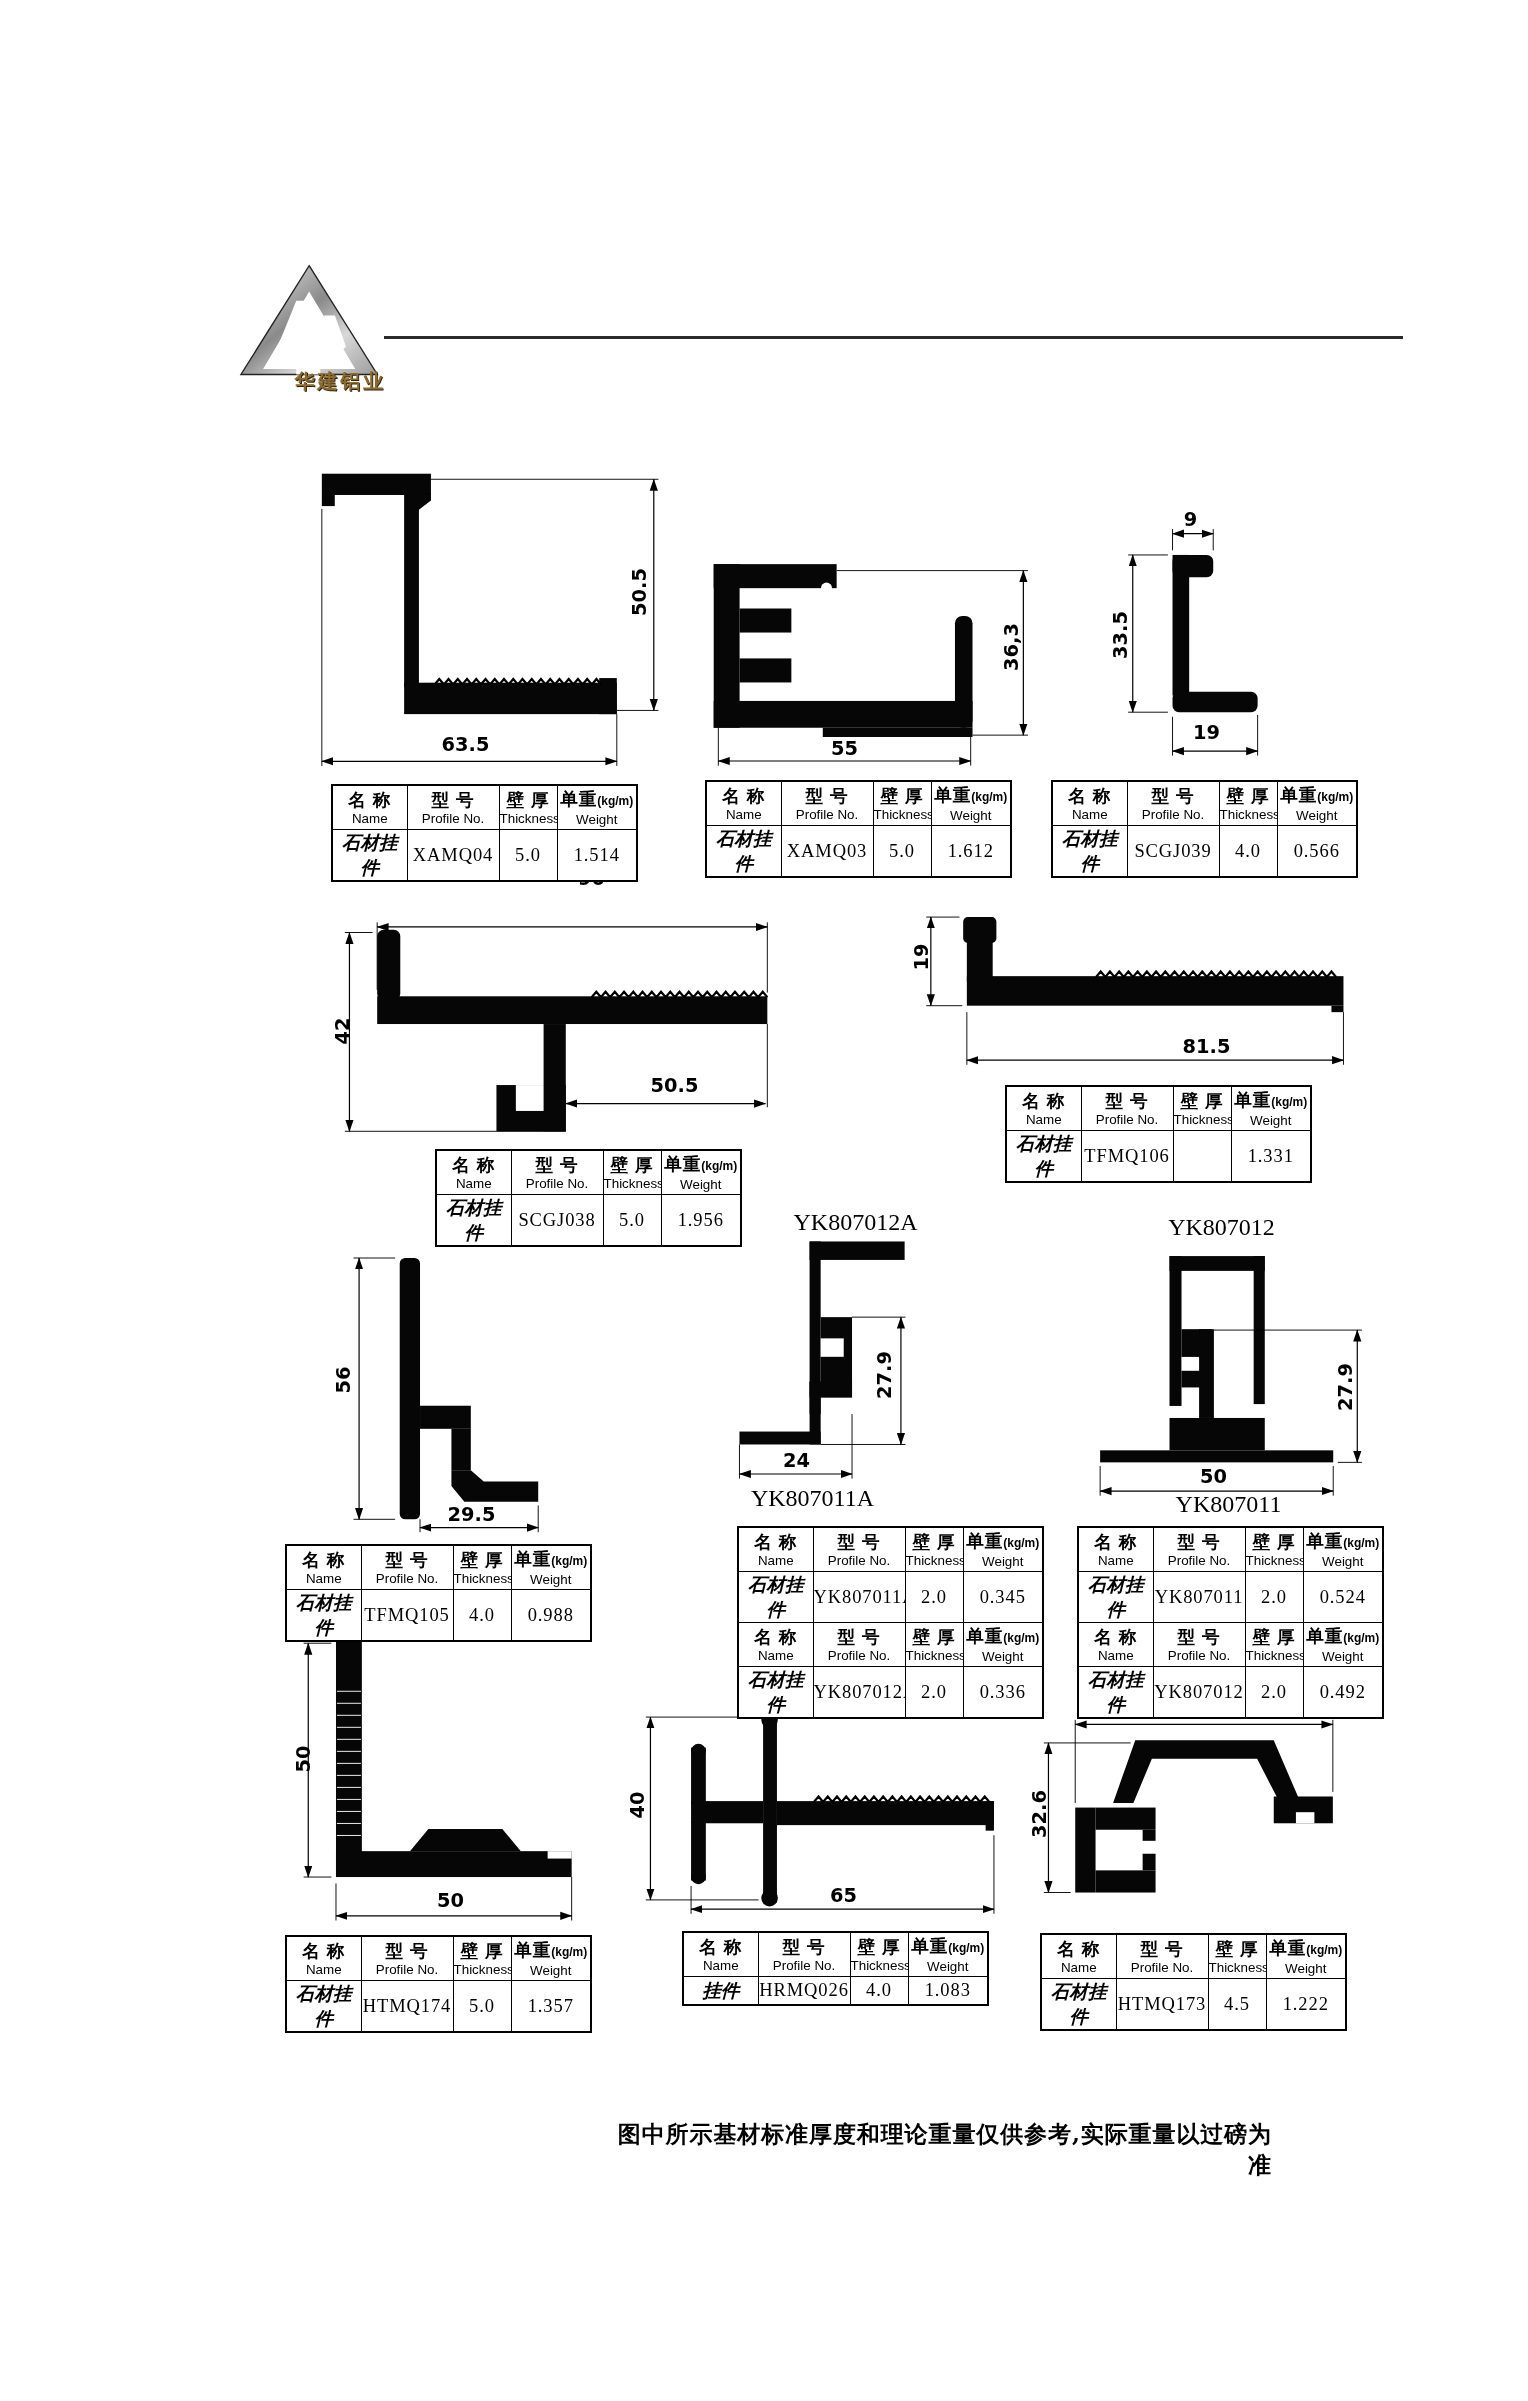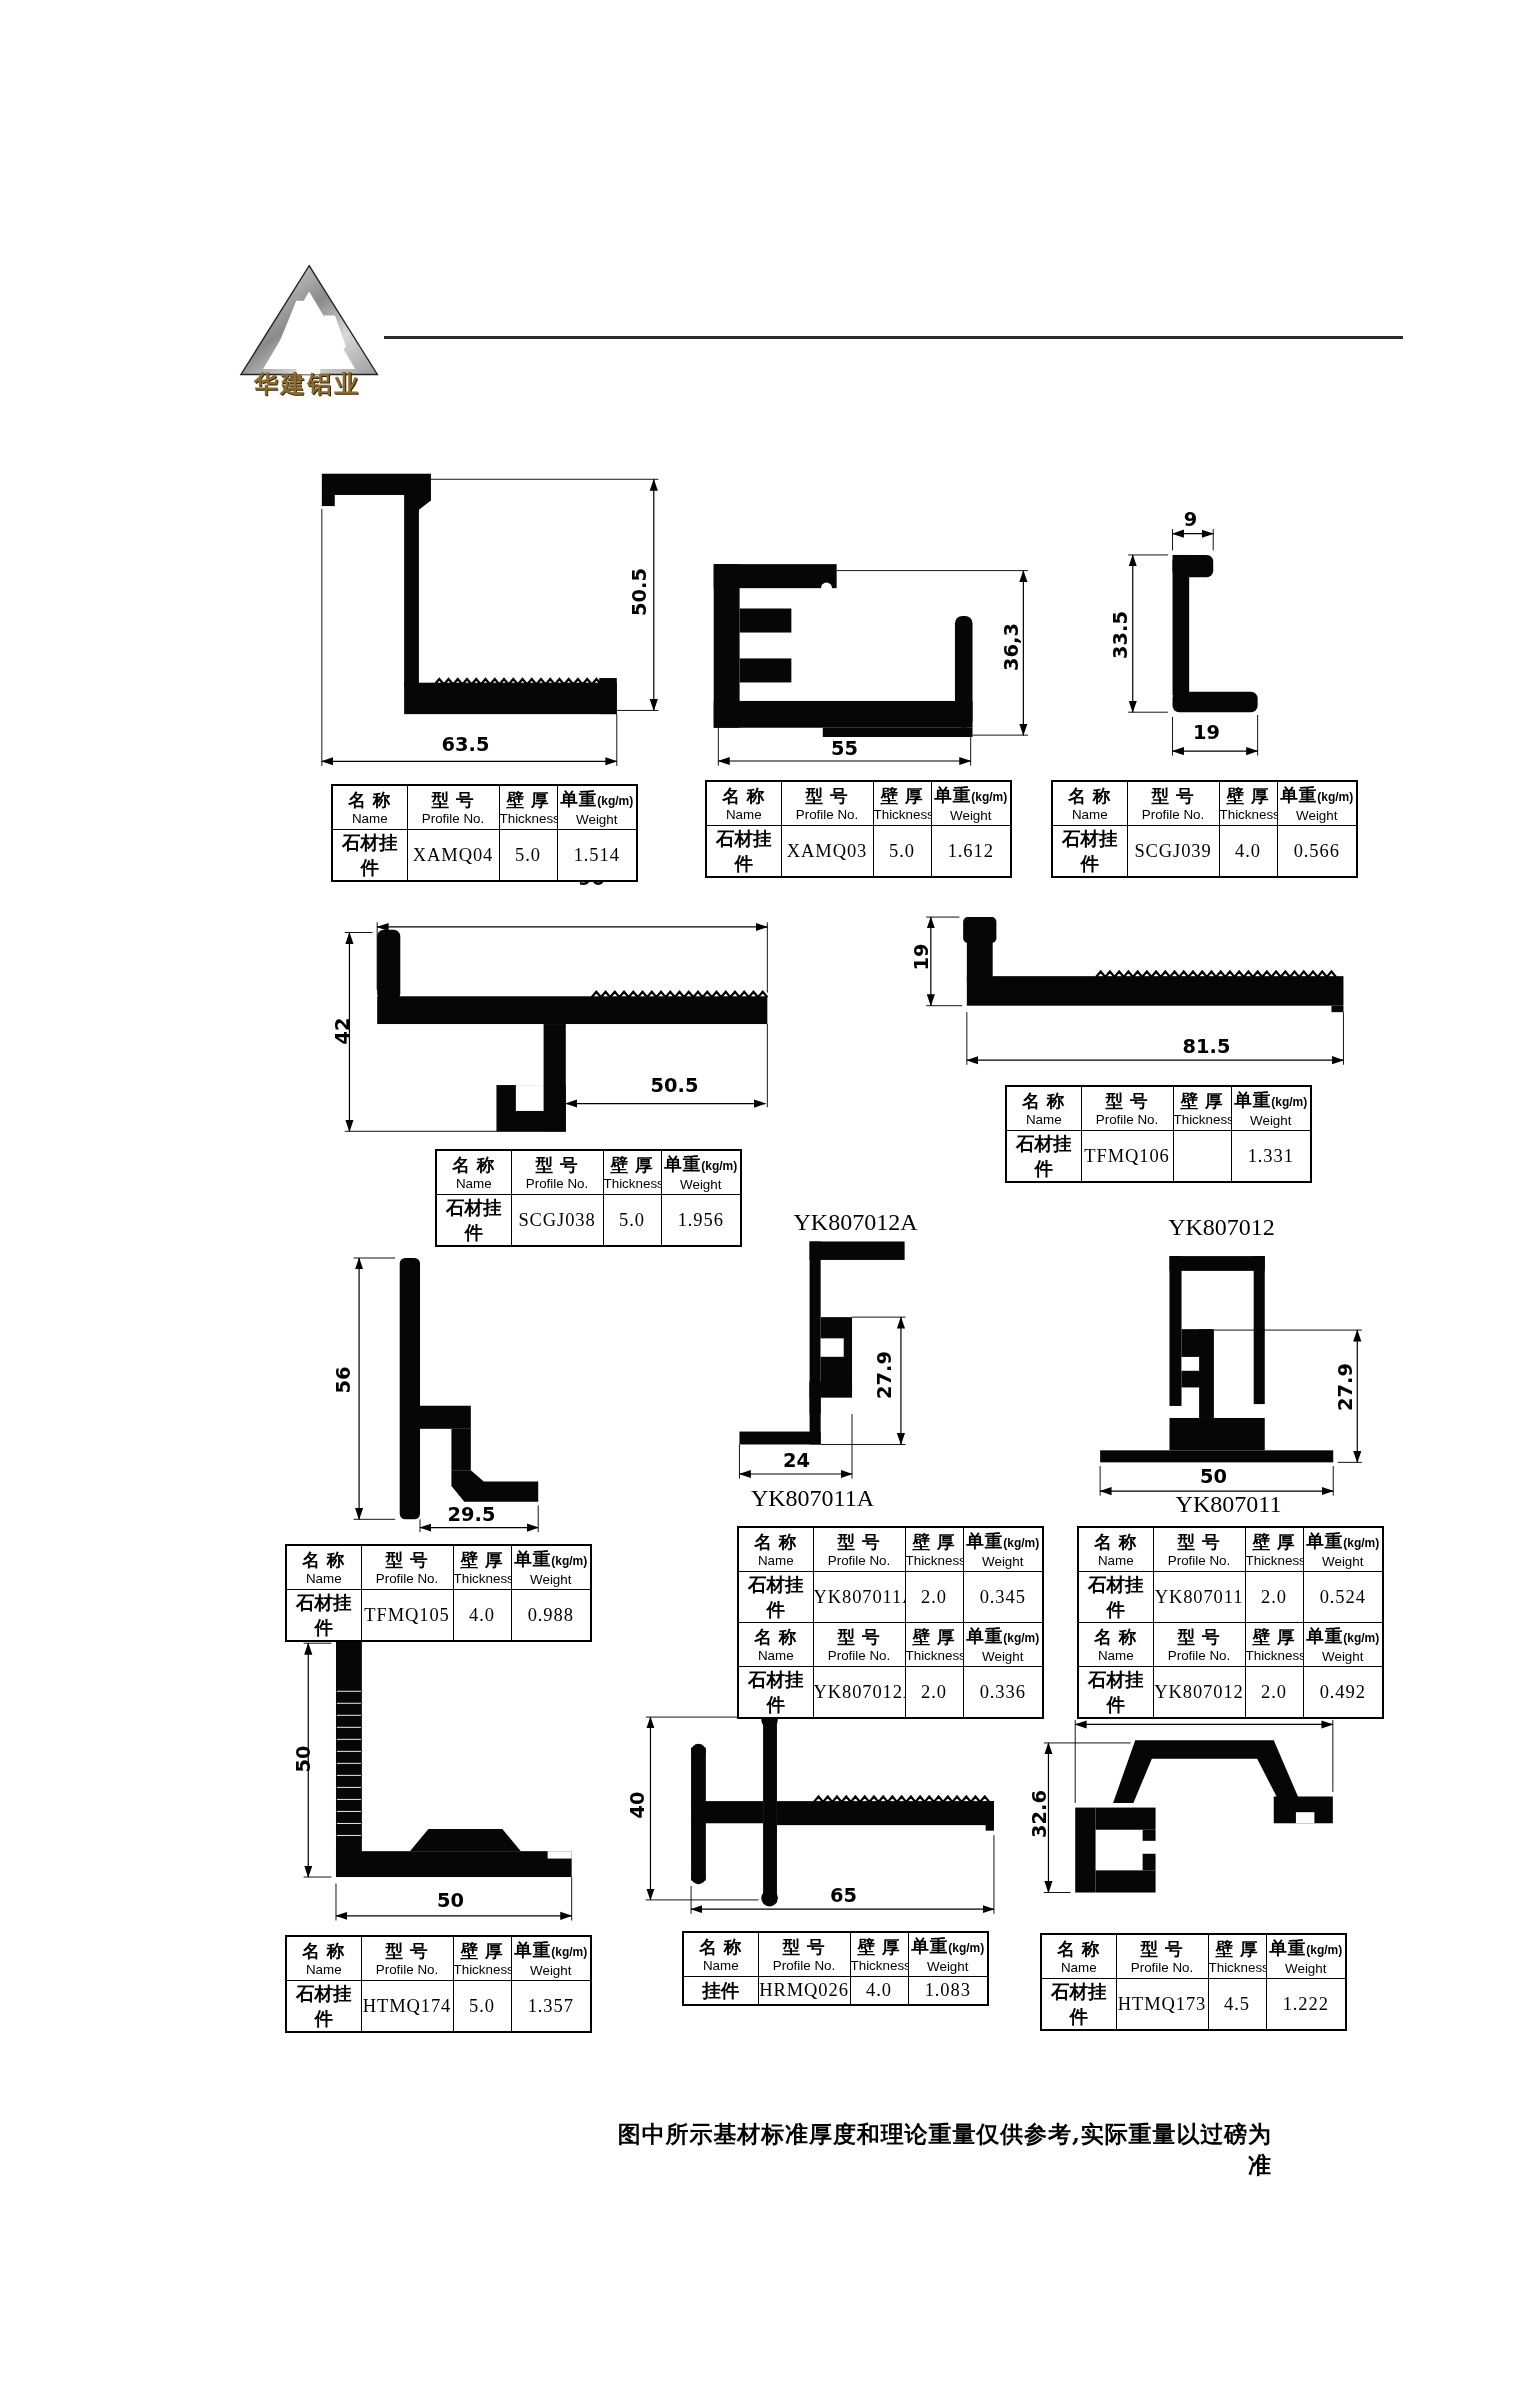--- a/index.html
+++ b/index.html
@@ -5,39 +5,39 @@
   html,body{margin:0;padding:0;background:#fff;}
   .page{position:relative;width:1529px;height:2401px;background:#ffffff;
         font-family:"Liberation Sans",sans-serif;color:#000;overflow:hidden;}
   .draw{position:absolute;}
   
   .title{position:absolute;left:388px;top:270px;font-family:"DejaVu Serif",serif;
          font-weight:700;font-size:44px;letter-spacing:5.5px;white-space:nowrap;}
   .hline{position:absolute;left:384px;top:336px;width:1019px;height:2.8px;background:#2a2a2a;}
   .subtitle{position:absolute;left:897px;top:344px;width:509px;text-align:right;
             font-size:26px;letter-spacing:-0.5px;white-space:nowrap;}
-  .logoText{position:absolute;left:229px;top:368px;width:157px;text-align:center;
-            font-weight:700;font-size:24px;color:#8d6b2e;letter-spacing:2.8px;
+  .logoText{position:absolute;left:229px;top:368px;width:157px;text-align:right;
+            font-weight:700;font-size:20px;color:#8d6b2e;letter-spacing:2.8px;
             text-shadow:0.9px 0.9px 0 #2e240e;}
   
   .dim{position:absolute;width:59px;height:22px;line-height:22px;text-align:center;
        font-family:"DejaVu Sans",sans-serif;font-weight:700;font-size:19.4px;}
   .rot{transform:rotate(-90deg);}
   .dlabel{position:absolute;width:139px;height:24px;text-align:center;
           font-family:"Liberation Serif",serif;font-size:24px;white-space:nowrap;}
   
   table.spec{position:absolute;border-collapse:collapse;table-layout:fixed;width:306px;
              background:#fff;border:2.3px solid #000;}
   .spec td{border:1.5px solid #000;padding:0;text-align:center;vertical-align:middle;overflow:hidden;}
   .spec tr.hdr td{height:43px;}
   .spec tr.dat td{height:27px;}
   .cn{font-size:17.6px;font-weight:600;letter-spacing:0.9px;line-height:21px;white-space:nowrap;}
   .unit{font-size:12px;font-weight:700;letter-spacing:0;}
   .en{font-size:13.4px;line-height:15px;white-space:nowrap;}
-  .nm{font-size:18.5px;font-weight:700;letter-spacing:0;}
+  .nm{font-size:18.5px;font-weight:700;letter-spacing:0;font-style:italic;}
   .val{font-family:"Liberation Serif",serif;font-size:18.5px;letter-spacing:0.9px;}
   .footnote{position:absolute;left:606px;top:2119px;width:666px;text-align:right;
             font-family:"DejaVu Serif",serif;font-weight:700;font-size:23px;letter-spacing:0.9px;}
   svg .sh{fill:#060606;stroke:none;}
   svg .ext{stroke:#000;stroke-width:1;fill:none;}
   svg .dln{stroke:#000;stroke-width:1.3;fill:none;}
   svg .ser{stroke:#000;stroke-width:2.4;fill:none;}
 </style>
 </head>
 <body>

